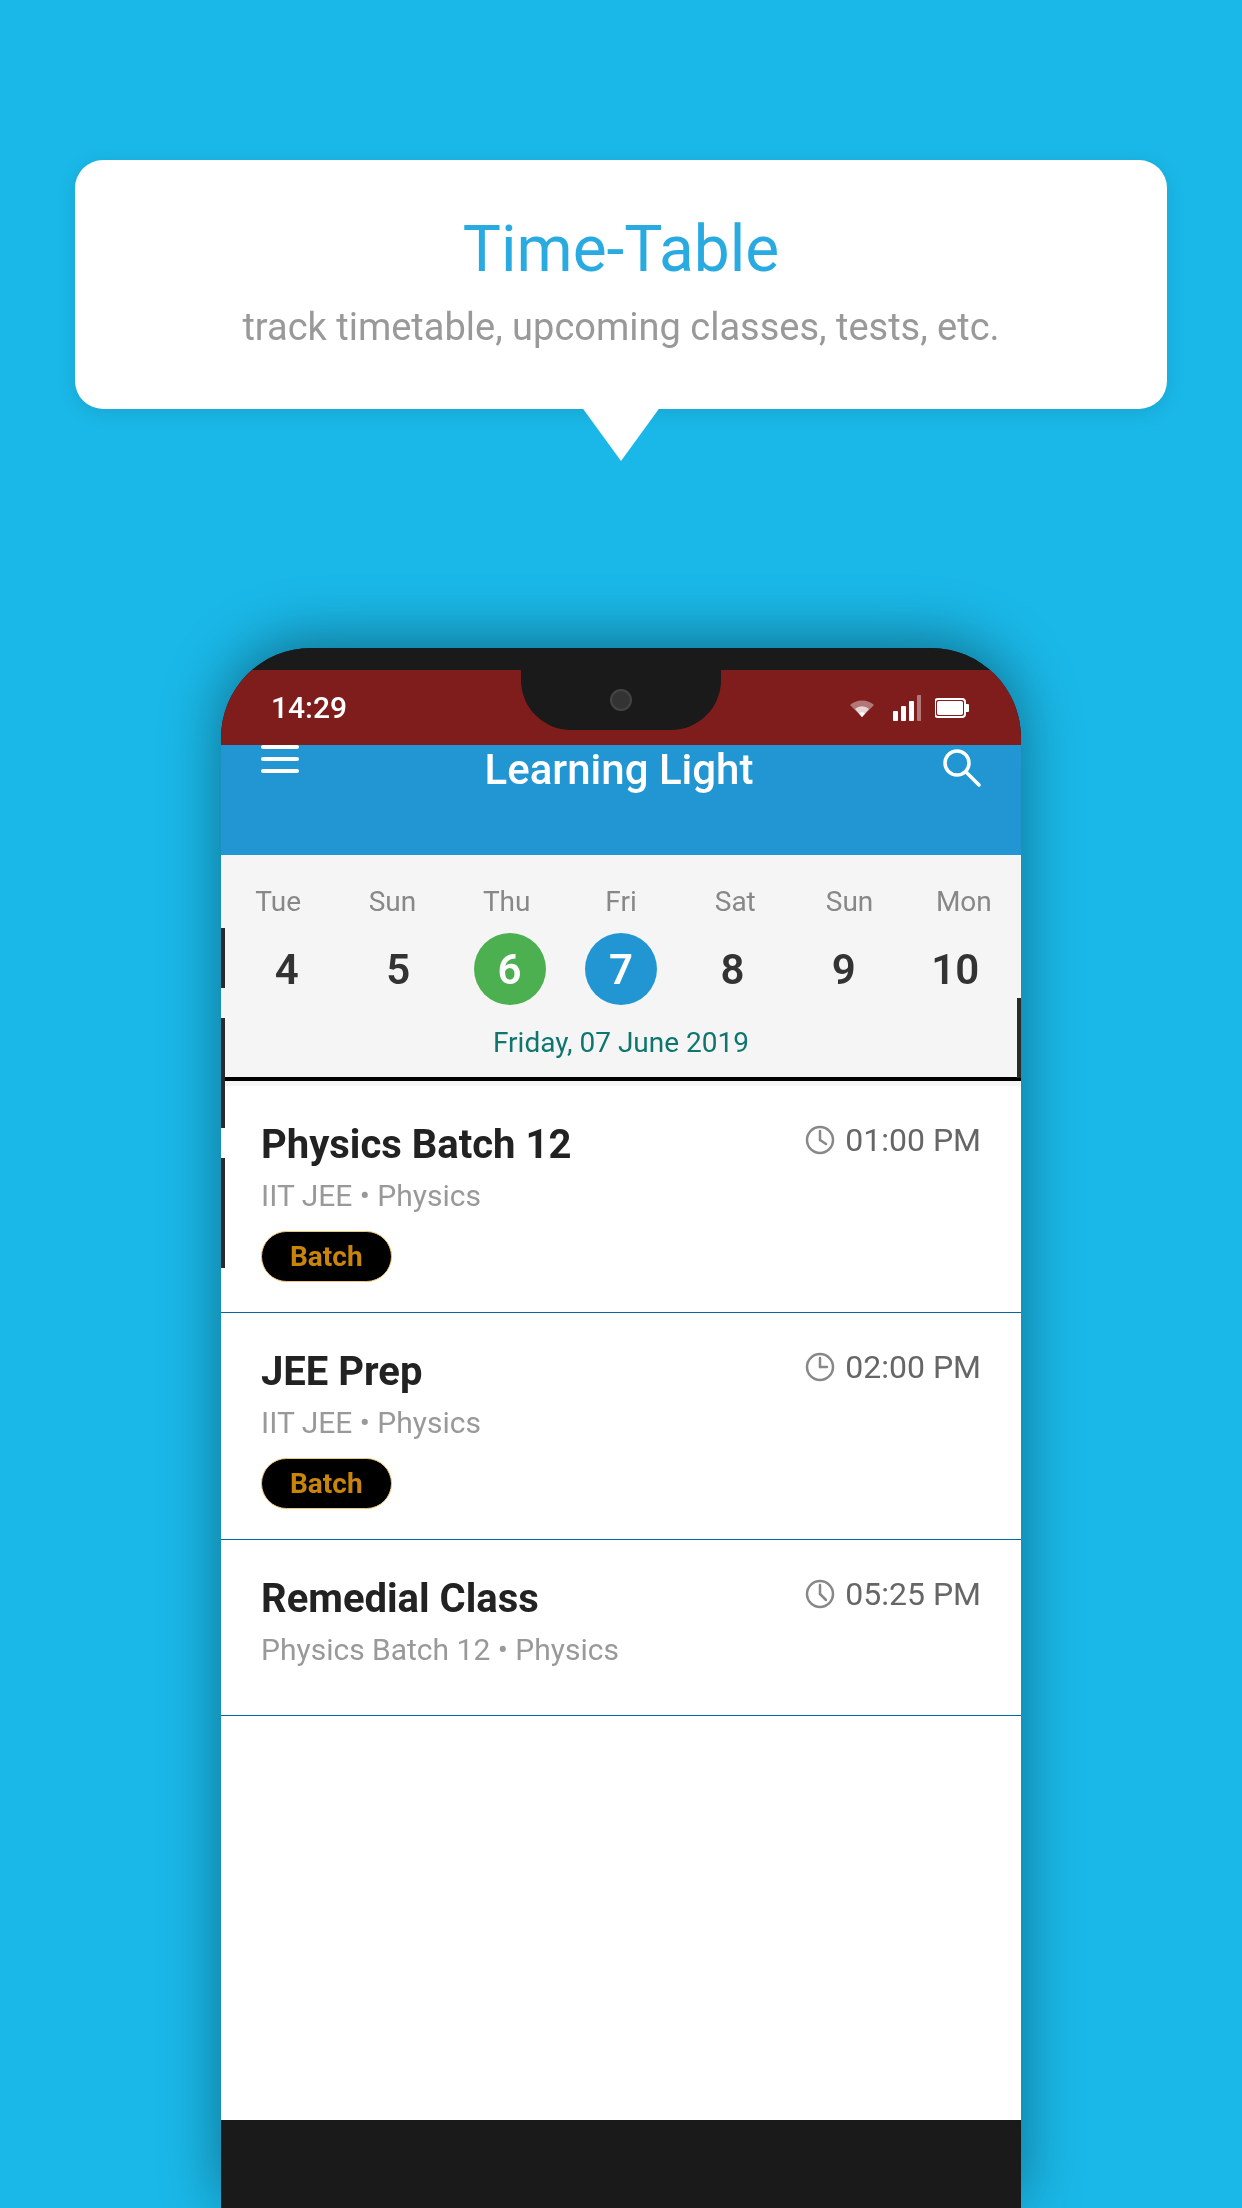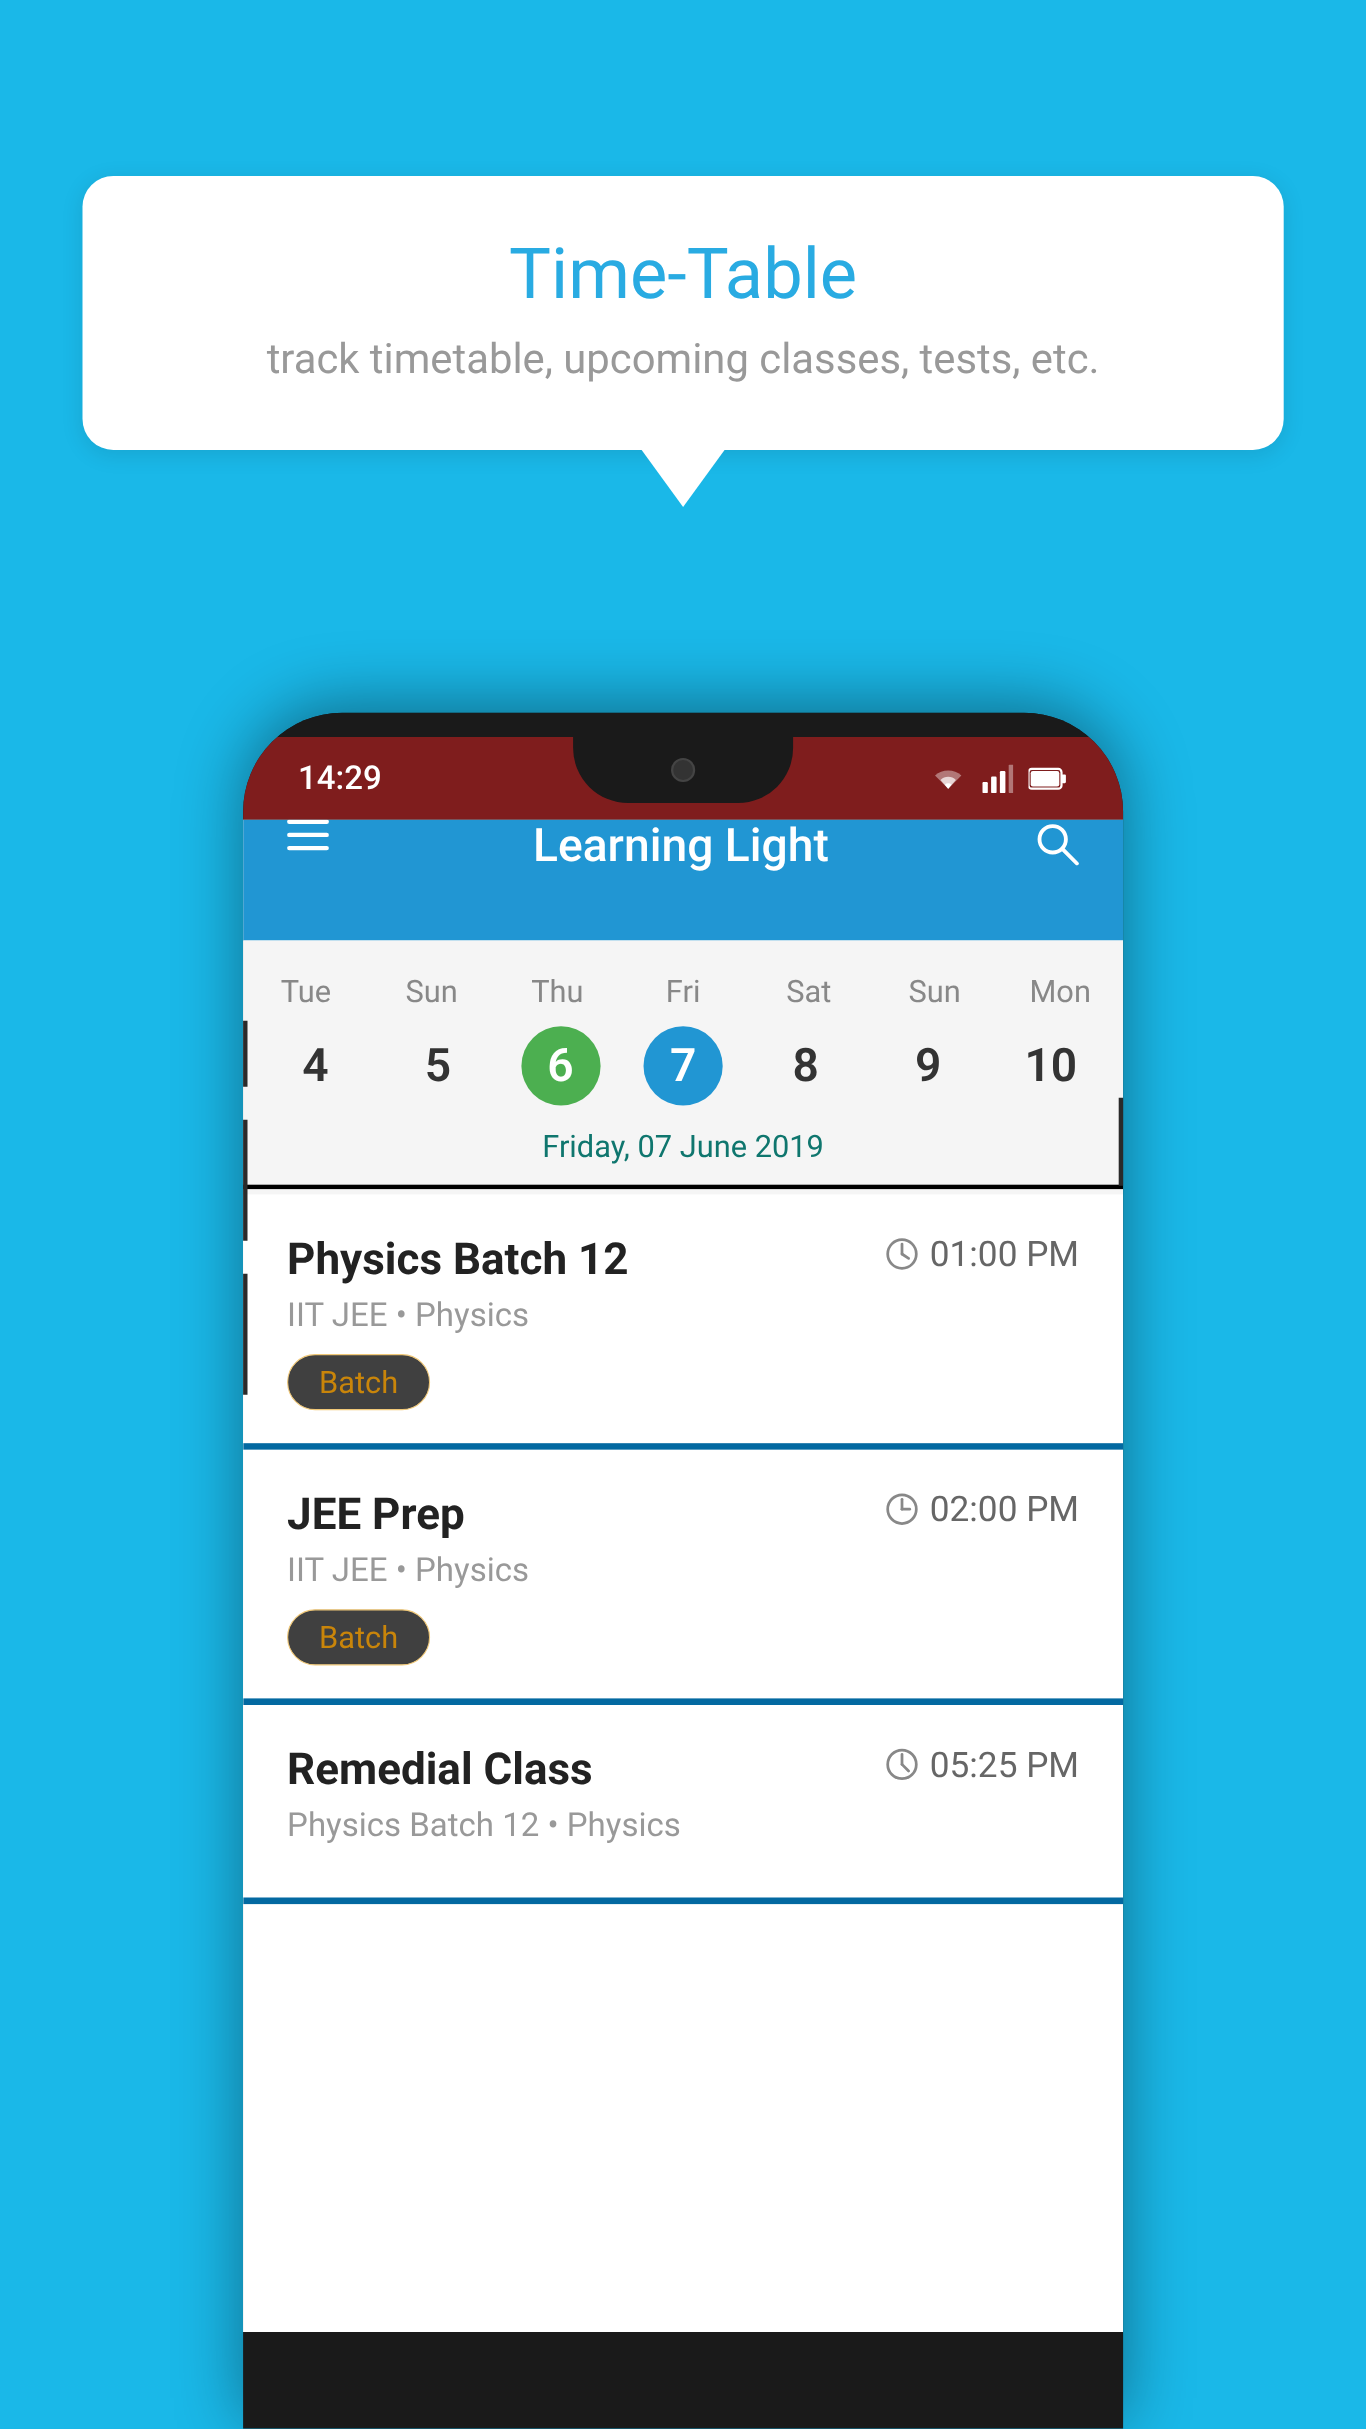--- a/index.html
+++ b/index.html
@@ -217,21 +217,21 @@
 
     
     .schedule-list {
       background: white;
       flex: 1;
       overflow-y: auto;
     }
 
     .schedule-item {
       padding: 35px 40px 30px;
-      border-bottom: 6px solid #0369a1;
+      border-bottom: 1px solid #0369a1;
       background: white;
     }
 
     .schedule-item-header {
       display: flex;
       justify-content: space-between;
       align-items: flex-start;
       margin-bottom: 10px;
     }
 
@@ -250,26 +250,26 @@
     }
 
     .class-subject {
       font-size: 30px;
       color: #999;
       margin-bottom: 18px;
     }
 
     .batch-tag {
       display: inline-block;
-      background: #404040;
+      background: #000000;
       color: #c9850a;
       border-radius: 30px;
       padding: 8px 28px;
       font-size: 28px;
-      font-weight: 400;
+      font-weight: 700;
       border: 1.5px solid #f0c878;
     }
 
     .phone-inner {
       background: white;
       height: calc(100% - 185px);
       border-radius: 0;
       overflow: hidden;
       display: flex;
       flex-direction: column;

